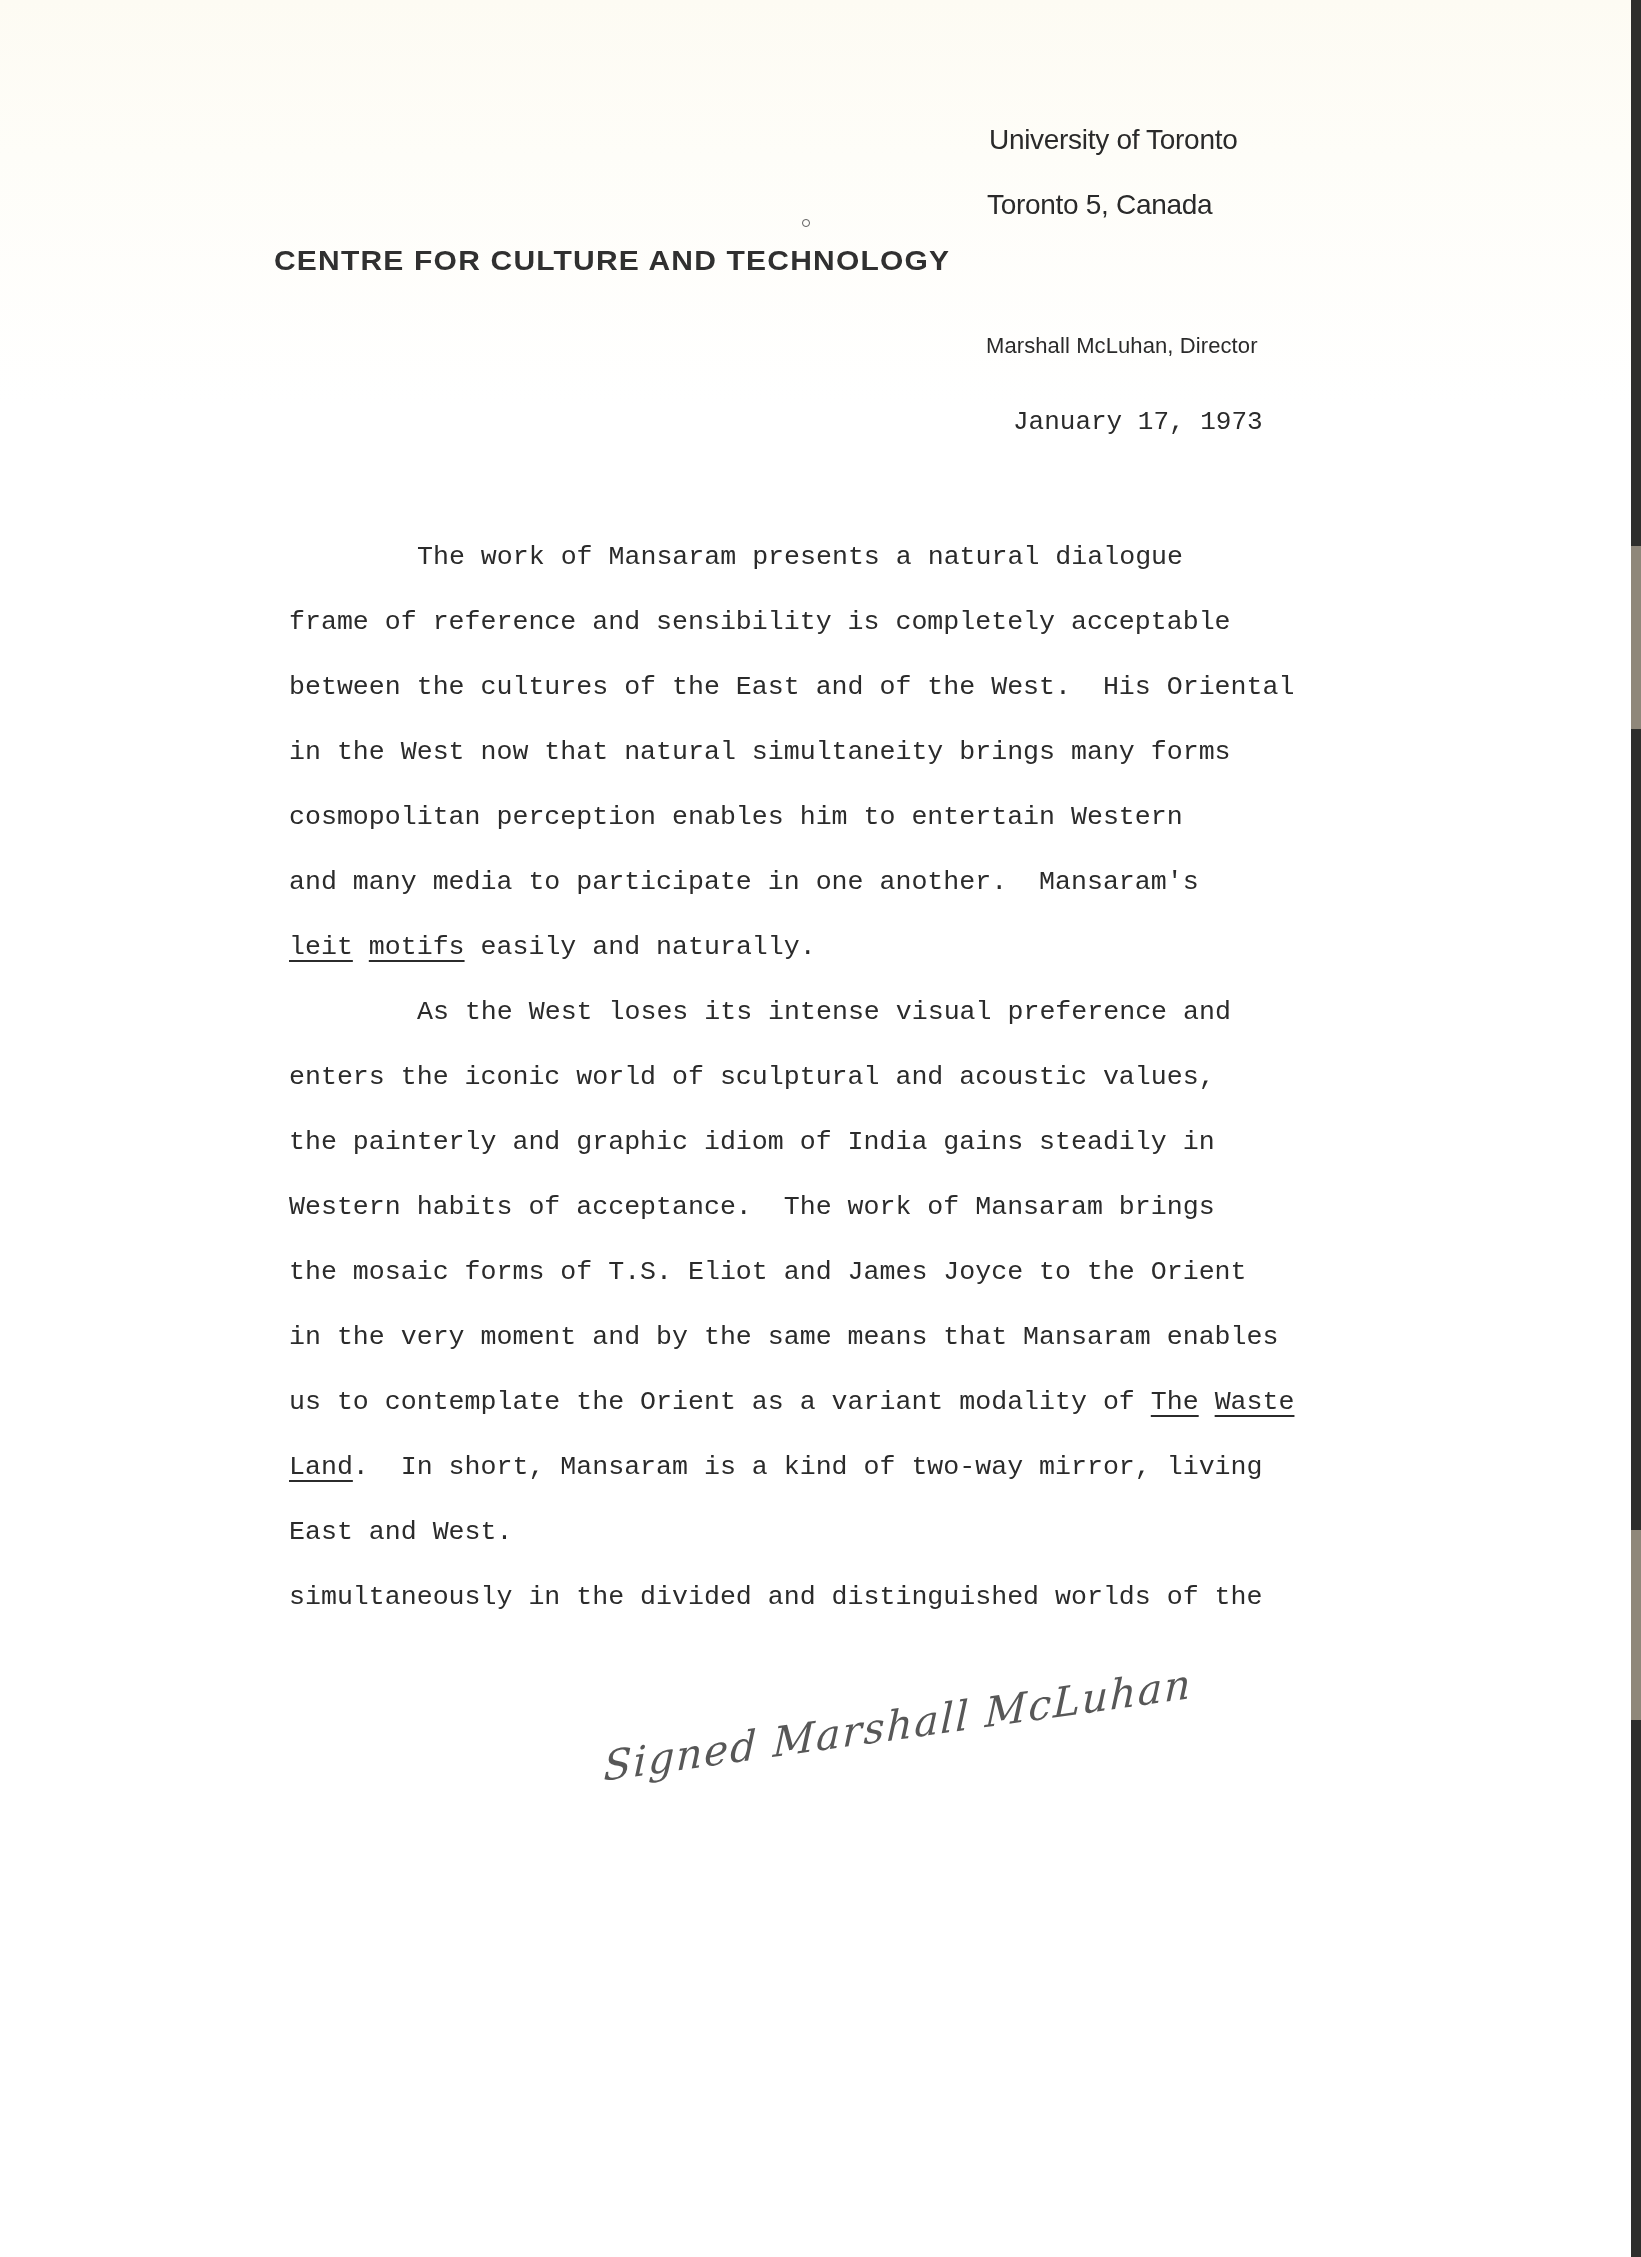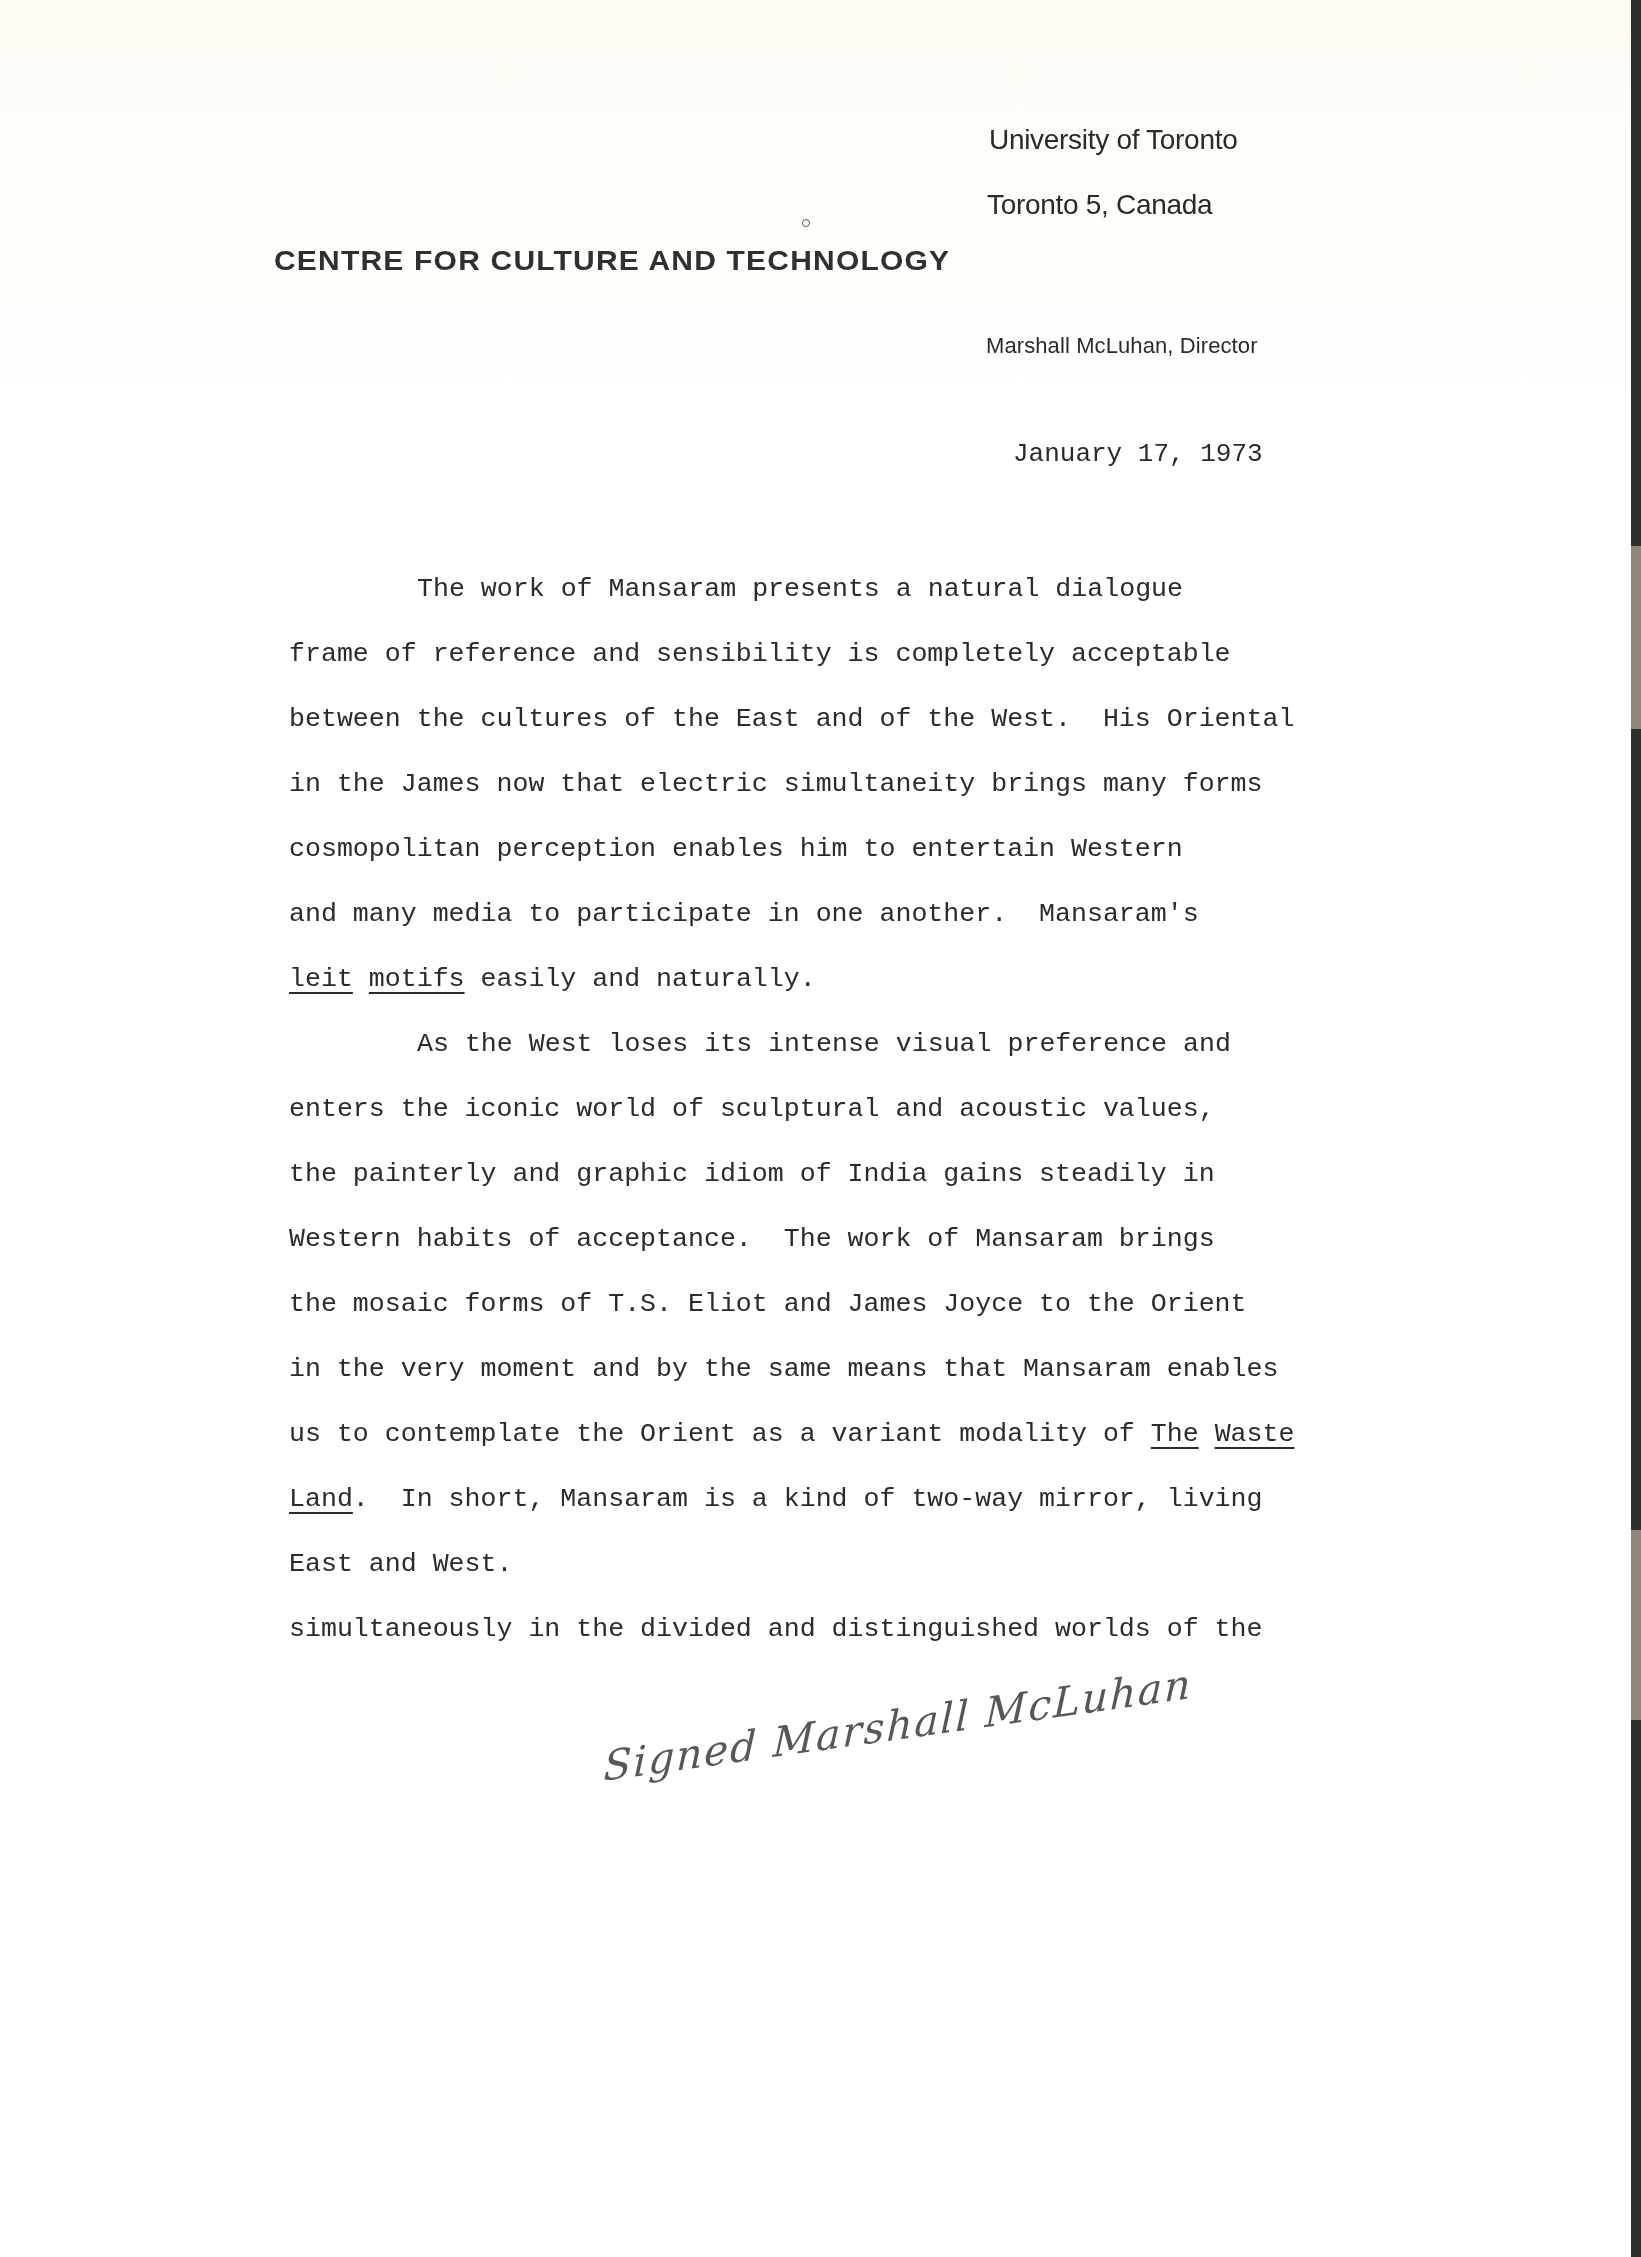--- a/index.html
+++ b/index.html
@@ -10,21 +10,21 @@
   .page {
     position: absolute; left: 0; top: 0; width: 1632px; height: 2257px;
     background: linear-gradient(180deg, #fdfbf3 0px, #fefdf8 154px, #ffffff 406px, #ffffff 100%);
   }
   .scan-edge {
     position: absolute; top: 0; right: 0; width: 9.7px; height: 2257px;
     background: #2e2e2c;
   }
   .scan-band { position: absolute; right: 0; width: 9.7px; background: #8f877a; }
   .sans { font-family: "Liberation Sans", "DejaVu Sans", sans-serif; color: #2a2a2a; }
-  .mono { font-family: "Liberation Mono", "DejaVu Sans Mono", monospace; color: #2b2b2b; margin-top: 32px; }
+  .mono { font-family: "Liberation Mono", "DejaVu Sans Mono", monospace; color: #2b2b2b; }
 
   .addr1 { position: absolute; left: 989px; top: 124px; font-size: 28px; letter-spacing: -0.3px; }
   .addr2 { position: absolute; left: 987px; top: 189px; font-size: 28px; letter-spacing: -0.3px; }
   .centre-title {
     position: absolute; left: 274px; top: 243px; font-size: 30px; font-weight: bold;
     letter-spacing: 1.2px; color: #303030; transform: scaleY(0.95);
   }
   .director { position: absolute; left: 986px; top: 333px; font-size: 22px; letter-spacing: 0.1px; }
   .date { position: absolute; left: 1013px; top: 407px; font-size: 26px; }
   .speck { position: absolute; left: 802px; top: 219px; width: 5.8px; height: 5.8px; border: 1.4px solid #555; border-radius: 50%; }
@@ -54,21 +54,21 @@
   <div class="sans centre-title">CENTRE FOR CULTURE AND TECHNOLOGY</div>
   <div class="sans director">Marshall McLuhan, Director</div>
   <div class="mono date">January 17, 1973</div>
 
   <div class="body-text mono">
 
     <div>
       <div class="line indent">The work of Mansaram presents a natural dialogue</div>
       <div class="line">frame of reference and sensibility is completely acceptable</div>
       <div class="line">between the cultures of the East and of the West.  His Oriental</div>
-      <div class="line">in the James now that electric simultaneity brings many forms</div>
+      <div class="line">in the West now that natural simultaneity brings many forms</div>
       <div class="line">cosmopolitan perception enables him to entertain Western</div>
       <div class="line">and many media to participate in one another.  Mansaram's</div>
       <div class="line"><span class="u">leit</span> <span class="u">motifs</span> <span>easily and naturally.</span></div>
     </div>
 
     <div>
       <div class="line indent">As the West loses its intense visual preference and</div>
       <div class="line">enters the iconic world of sculptural and acoustic values,</div>
       <div class="line">the painterly and graphic idiom of India gains steadily in</div>
       <div class="line">Western habits of acceptance.  The work of Mansaram brings</div>

